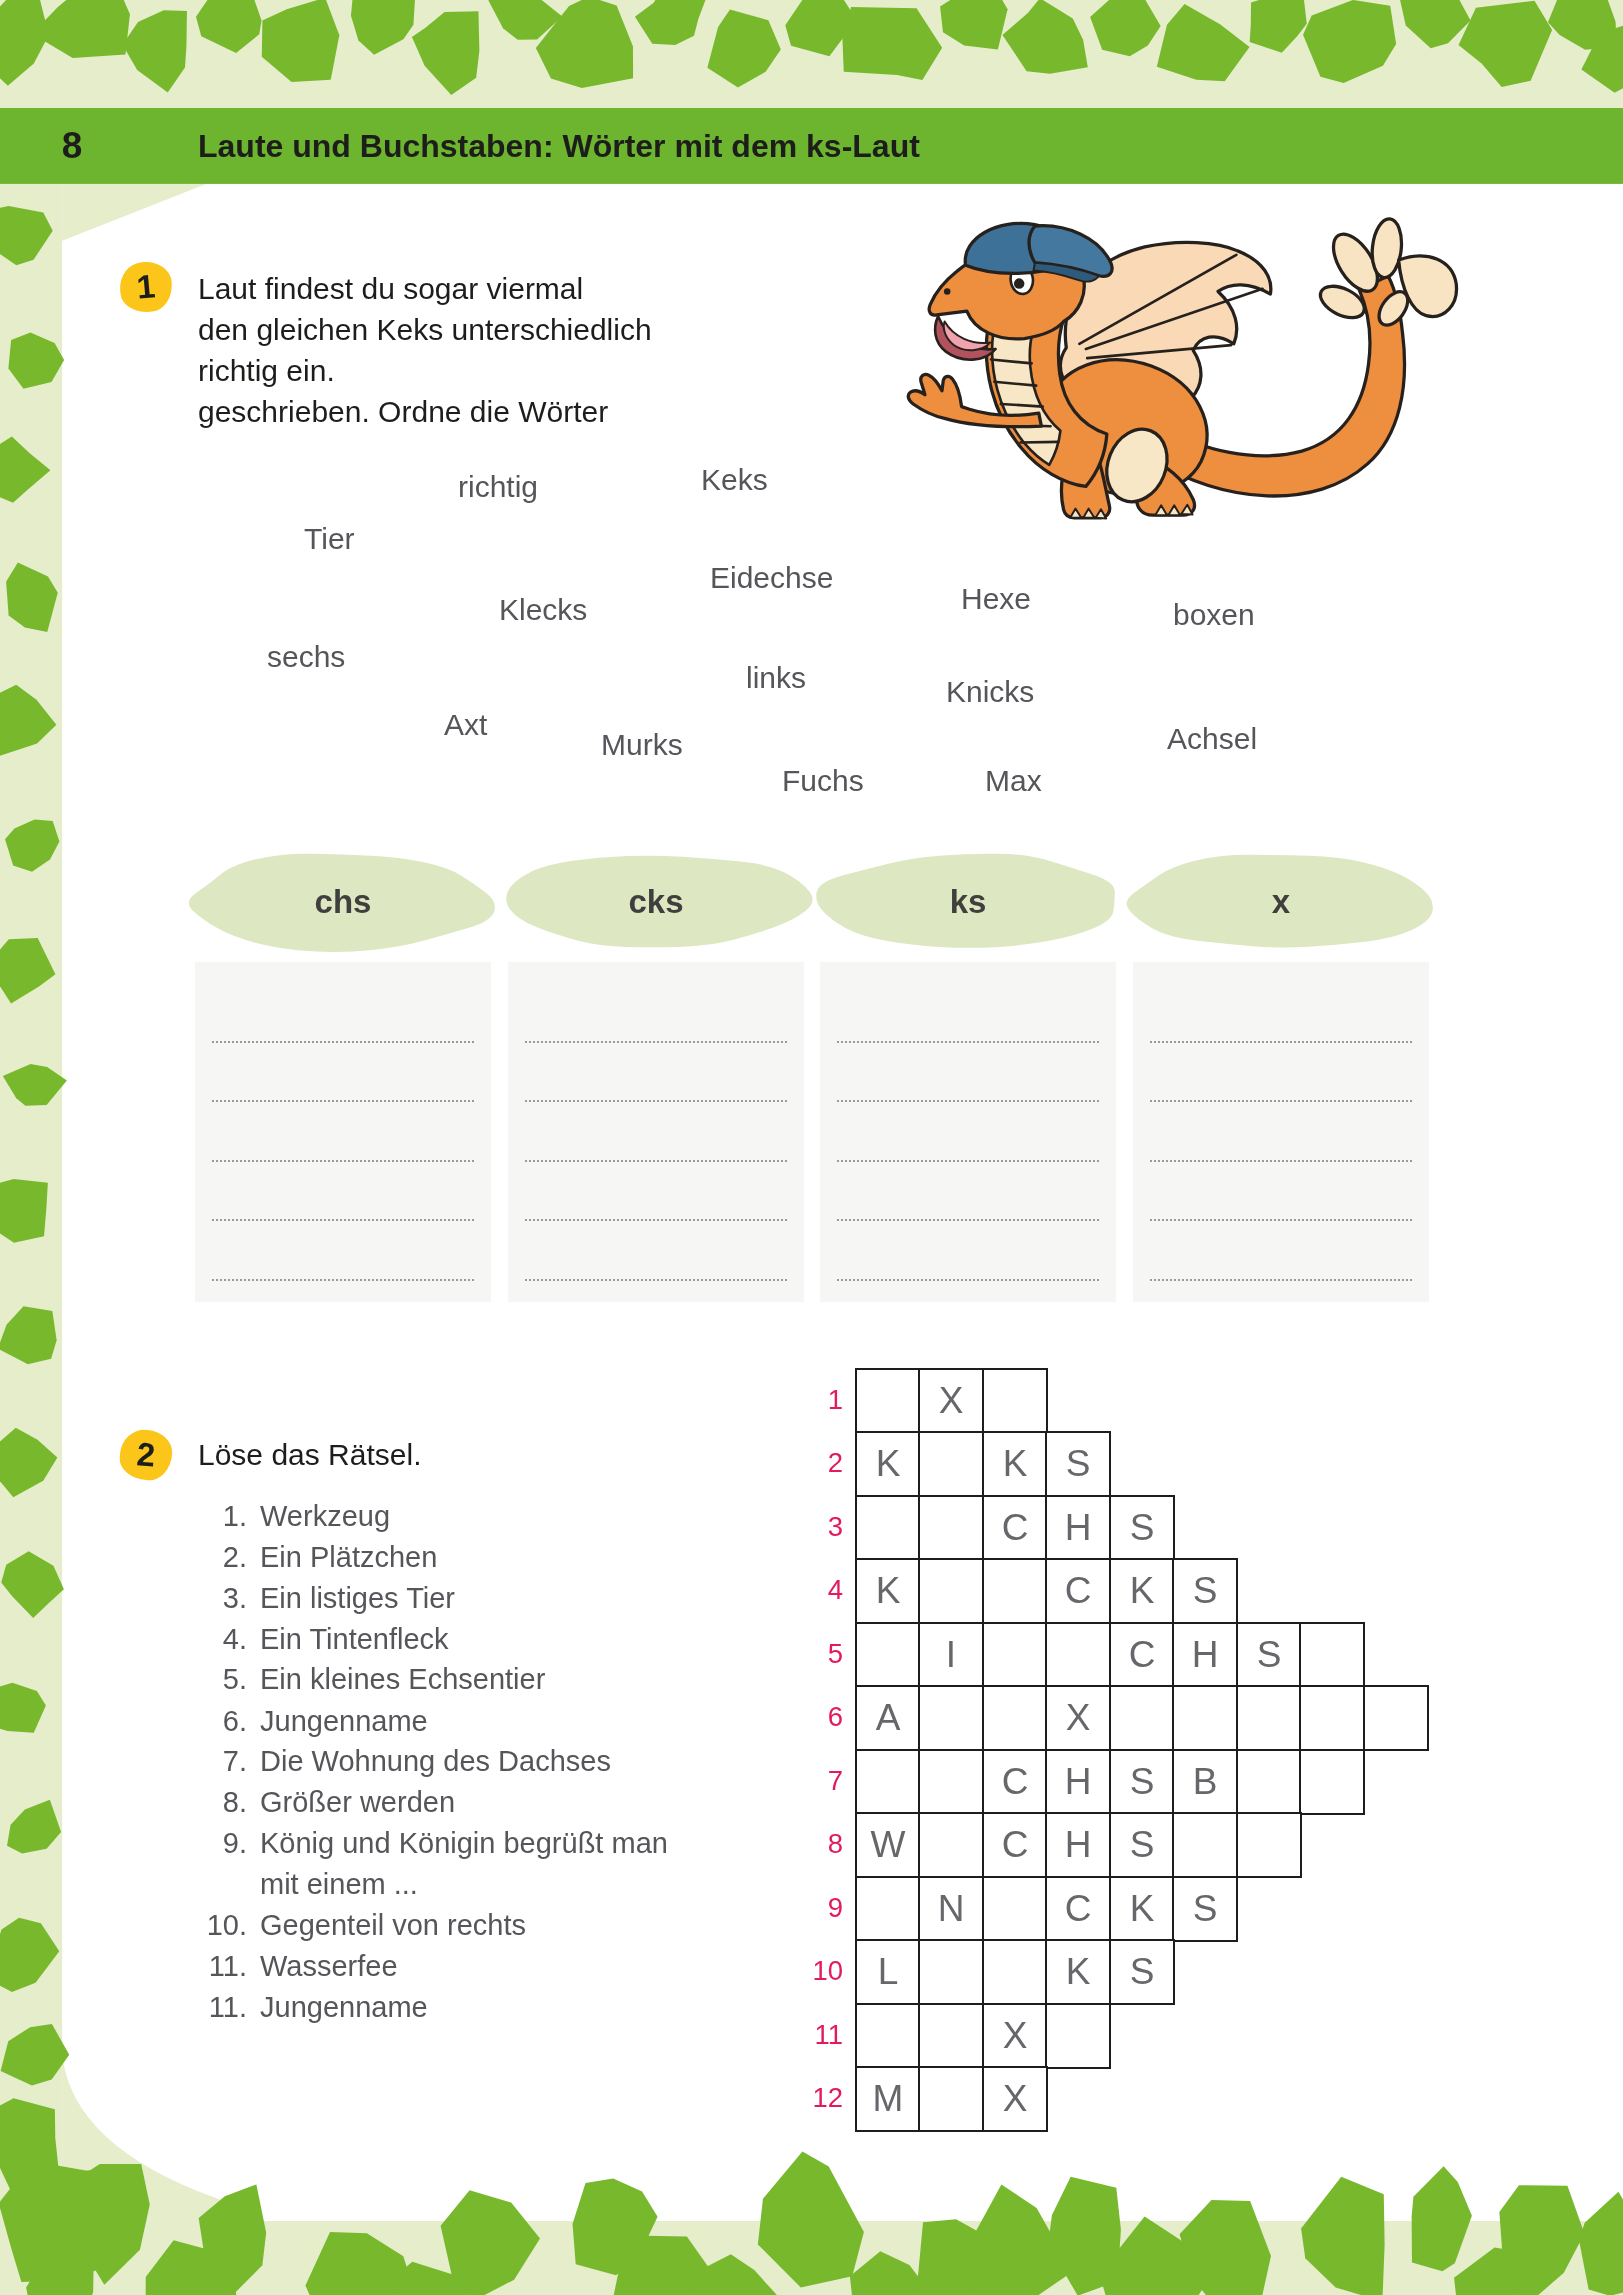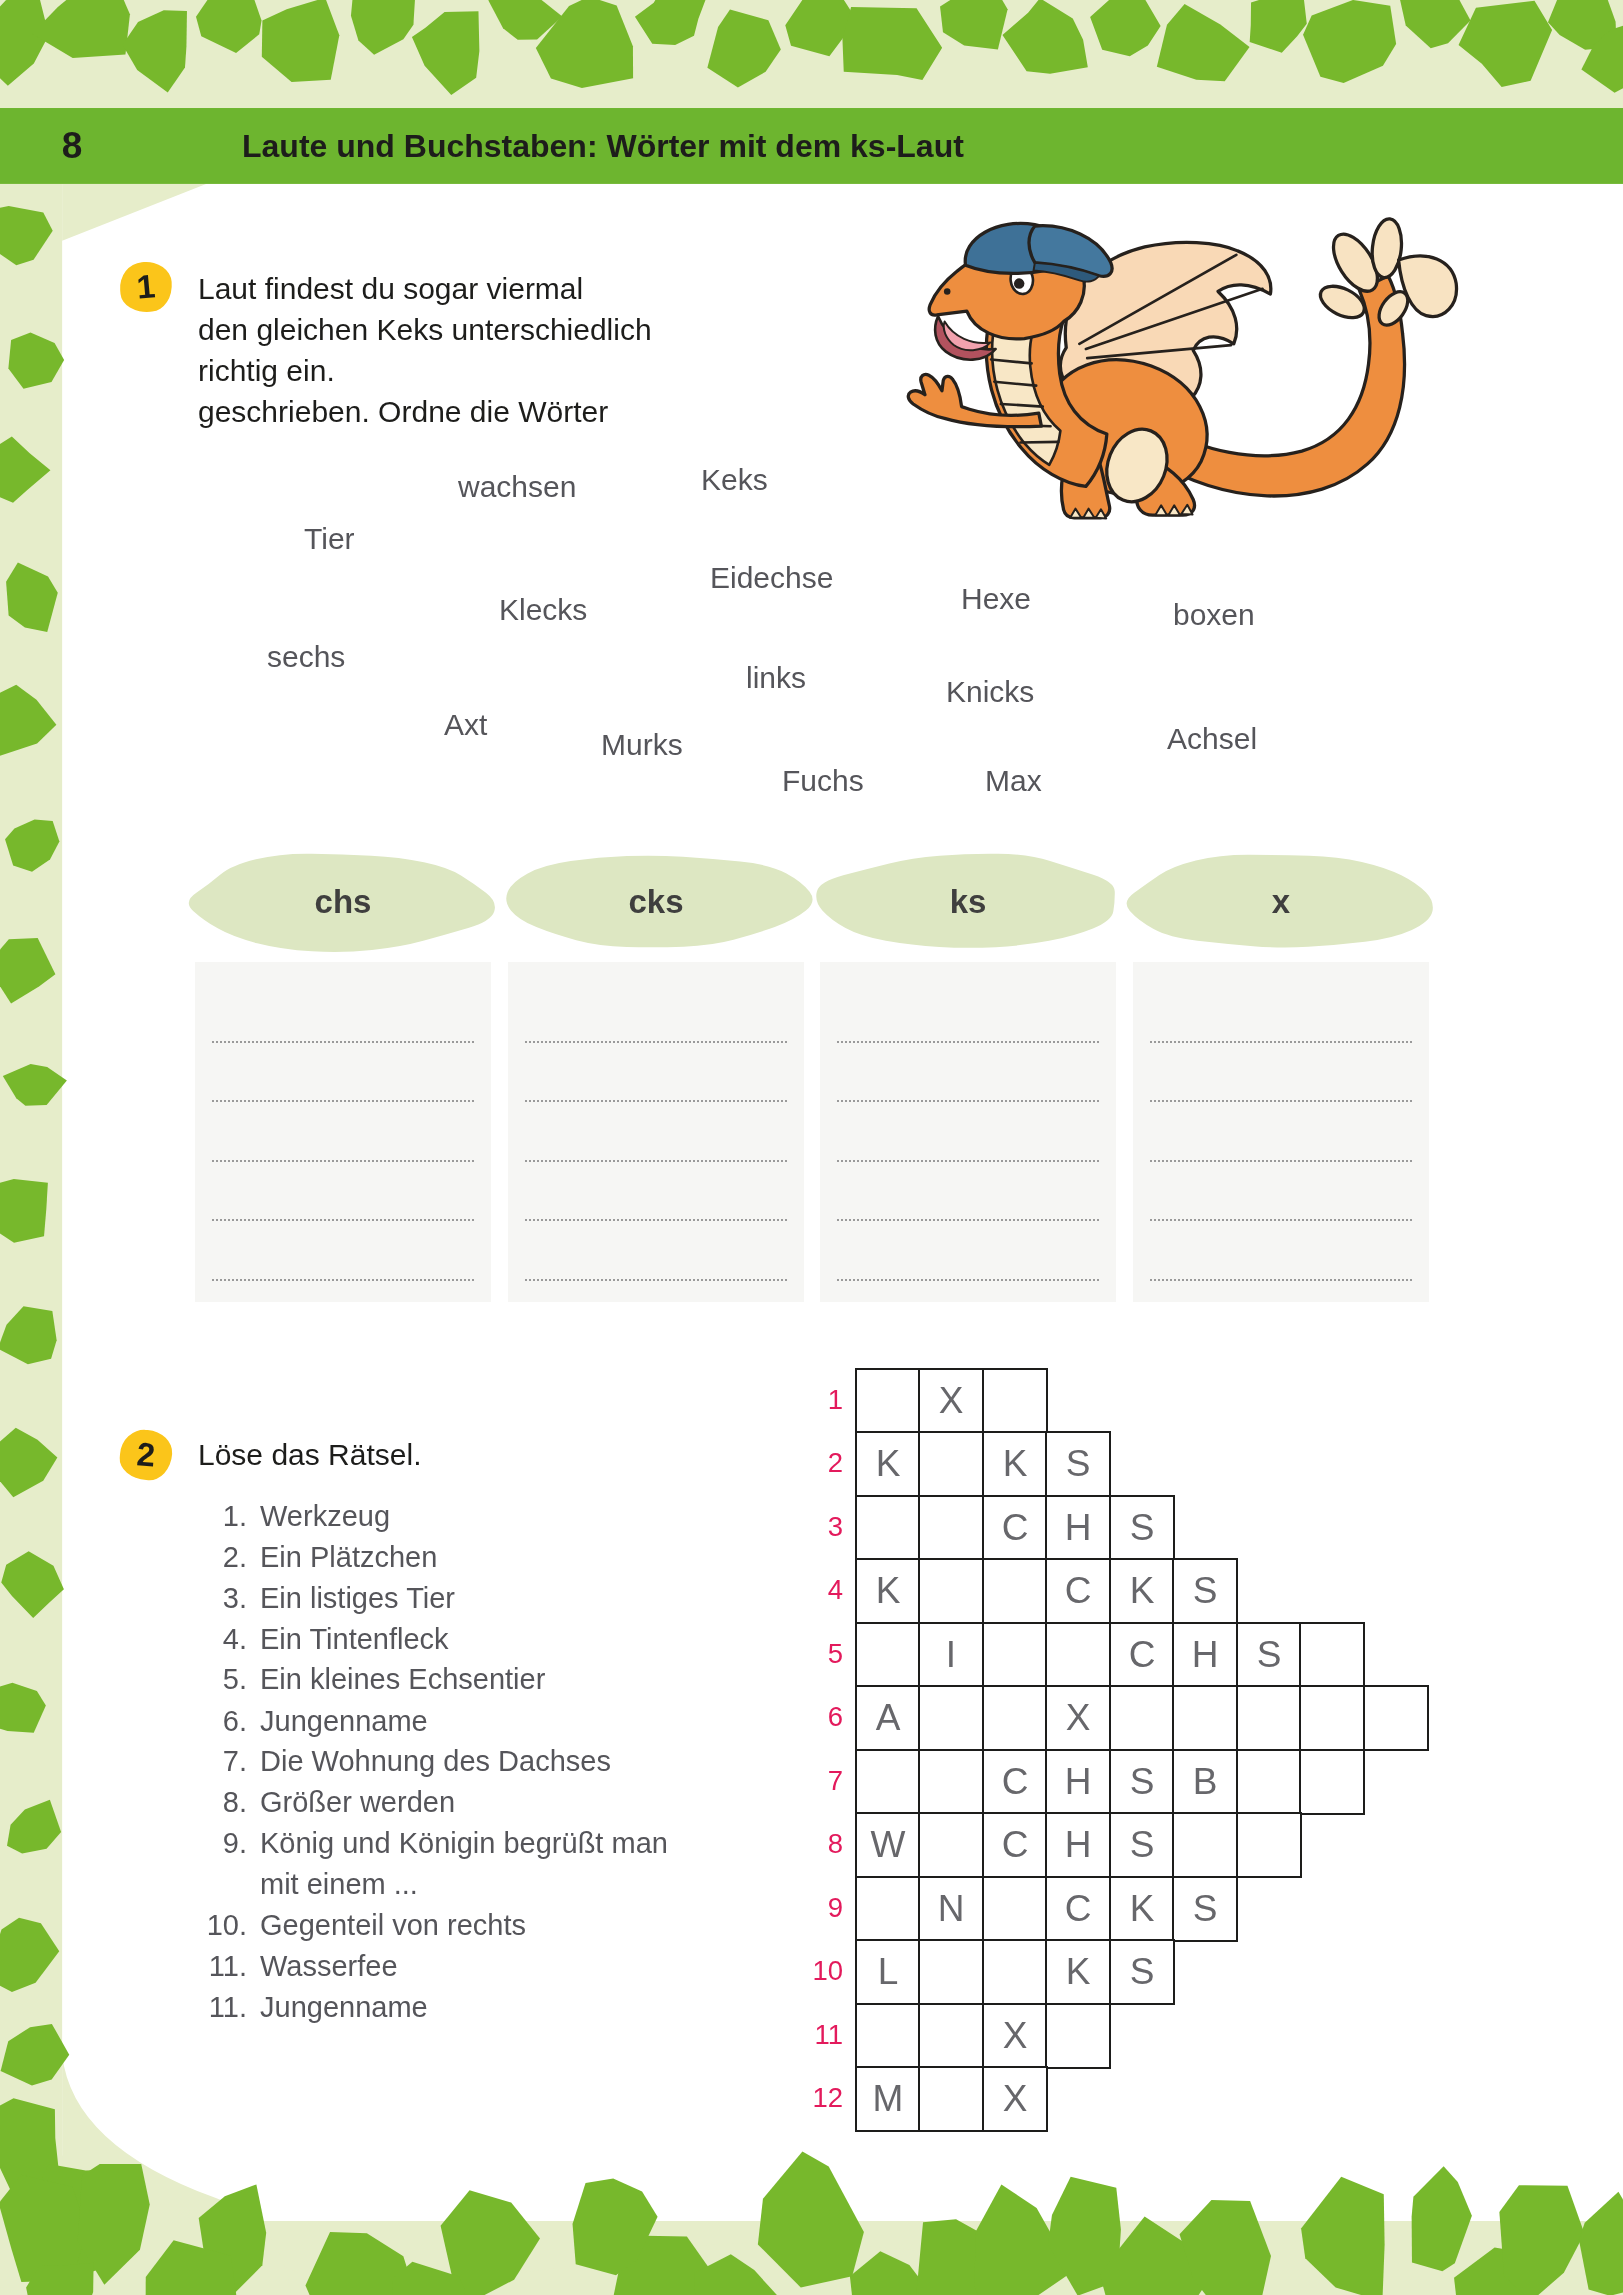--- a/index.html
+++ b/index.html
@@ -3,21 +3,21 @@
 <meta charset="utf-8">
 <style>
   html,body{margin:0;padding:0;}
   body{font-family:"Liberation Sans","DejaVu Sans",sans-serif;}
   #page{position:relative;width:1623px;height:2295px;background:#e6edca;overflow:hidden;}
   #bg-decor{position:absolute;left:0;top:0;width:1623px;height:2295px;}
   .topbar{position:absolute;left:0;top:108px;width:1623px;height:76px;}
   .pagenum{position:absolute;left:36px;top:0;width:72px;height:76px;line-height:76px;text-align:center;
            font-size:37px;font-weight:bold;color:#1d1d1b;}
   .ptitle{position:absolute;left:198px;top:0;height:76px;line-height:76px;
-          font-size:32px;font-weight:bold;color:#1d1d1b;white-space:nowrap;margin-left:44px;}
+          font-size:32px;font-weight:bold;color:#1d1d1b;white-space:nowrap;}
   .badge{position:absolute;width:52px;height:50px;background:#fbc51a;
          border-radius:48% 52% 44% 56% / 54% 46% 58% 42%;
          display:flex;align-items:center;justify-content:center;
          font-size:33px;font-weight:bold;color:#1d1d1b;}
   #badge1{left:120px;top:262px;transform:rotate(-5deg);}
   #badge2{left:120px;top:1430px;transform:rotate(4deg);}
   .instr{position:absolute;left:198px;top:268px;}
   .instr div{font-size:30px;line-height:41px;color:#1d1d1b;font-weight:500;}
   .sword{position:absolute;font-size:30px;color:#55555a;white-space:nowrap;}
   .thead{position:absolute;width:296px;text-align:center;font-size:33px;font-weight:bold;color:#3f3f3e;}
@@ -195,21 +195,21 @@
 
         <path d="M 258 312 C 220 318 184 316 152 306 L 140 302 C 138 286 134 270 126 260
                  C 122 254 114 254 112 262 L 110 278 C 104 266 98 258 90 254 C 82 250 76 256 78 264 L 84 284
                  C 76 278 68 276 62 280 C 56 284 58 292 66 298 C 80 308 96 316 114 320
                  C 156 332 216 334 262 332 Z" fill="#ee8e3f"></path>
       </g>
     </svg>
   </div>
 
   <div id="scatter">
-      <div class="sword" style="left: 458px; top: 470px;">wachsen</div>
+      <div class="sword" style="left: 458px; top: 470px;">richtig</div>
       <div class="sword" style="left: 701px; top: 463px;">Keks</div>
       <div class="sword" style="left: 304px; top: 522px;">Tier</div>
       <div class="sword" style="left: 710px; top: 561px;">Eidechse</div>
       <div class="sword" style="left: 961px; top: 582px;">Hexe</div>
       <div class="sword" style="left: 1173px; top: 598px;">boxen</div>
       <div class="sword" style="left: 499px; top: 593px;">Klecks</div>
       <div class="sword" style="left: 267px; top: 640px;">sechs</div>
       <div class="sword" style="left: 746px; top: 661px;">links</div>
       <div class="sword" style="left: 946px; top: 675px;">Knicks</div>
       <div class="sword" style="left: 444px; top: 708px;">Axt</div>

